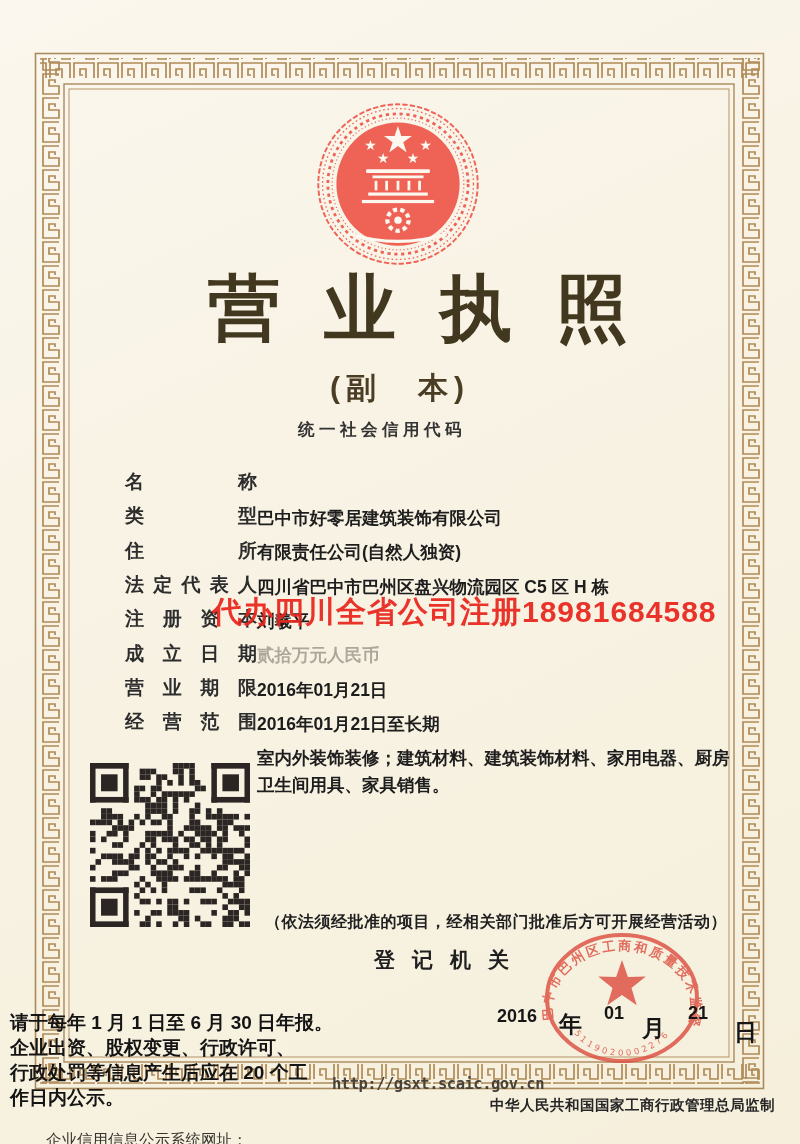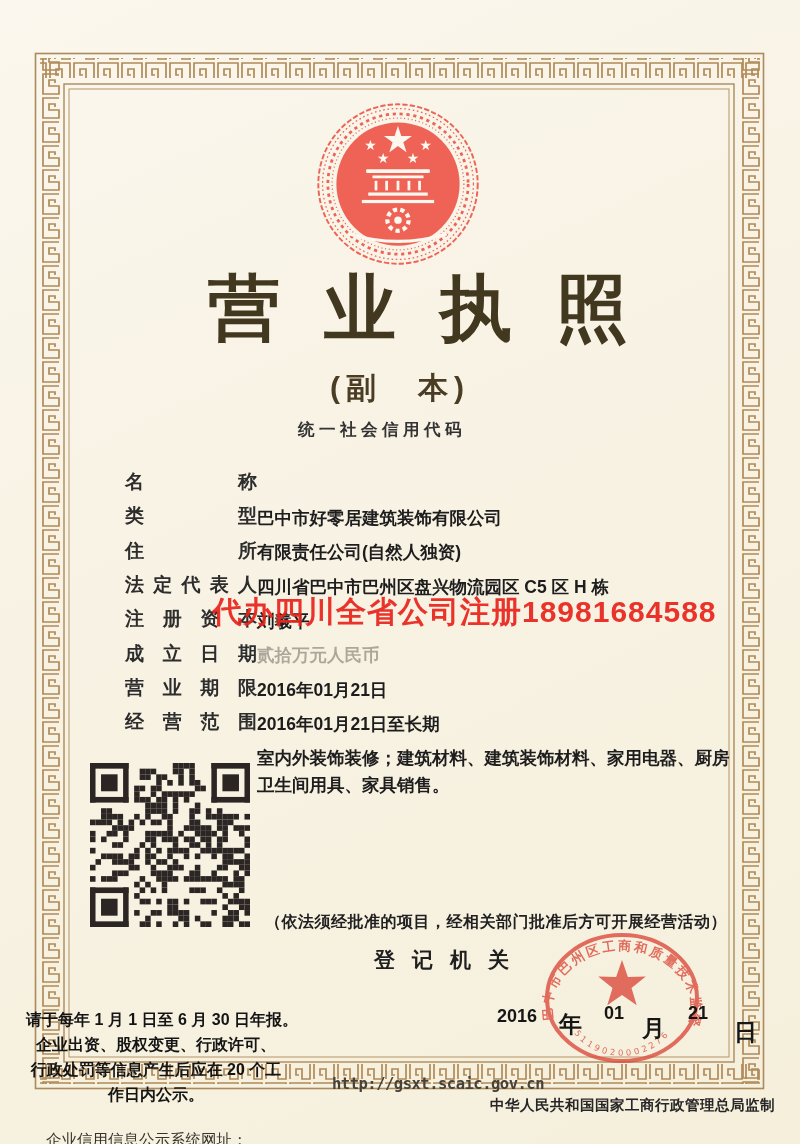--- a/index.html
+++ b/index.html
@@ -28,22 +28,22 @@
     letter-spacing:1px;white-space:nowrap;opacity:0.93;}
   .qr{left:90px;top:763px;z-index:2;}
   .approval-note{left:248px;top:912px;font-size:16px;font-weight:bold;color:#1f1f1f;z-index:2;
     white-space:nowrap;letter-spacing:0.5px;margin-left:17px;}
   .authority{left:374px;top:946px;font-size:21px;font-weight:bold;color:#1f1f1f;
     letter-spacing:17px;z-index:2;}
   .seal{left:534px;top:912px;z-index:3;}
   .date-part{z-index:4;font-weight:bold;color:#161616;}
   .d-num{font-family:Liberation Sans, sans-serif;font-size:18px;font-weight:bold;}
   .d-cjk{font-size:23px;}
-  .notice{left:26px;width:260px;font-size:16px;font-weight:bold;color:#141414;z-index:5;
-    white-space:nowrap;text-align:center;}
+  .notice{left:10px;width:260px;font-size:19px;font-weight:bold;color:#141414;z-index:5;
+    white-space:nowrap;}
   .url{left:332px;top:1075px;font-family:"DejaVu Sans Mono","Liberation Mono",monospace;
     font-size:15.5px;font-weight:bold;color:#46423a;z-index:5;letter-spacing:-0.5px;}
   .site-label{left:46px;top:1130px;font-size:15.5px;color:#35322c;z-index:2;text-align:center;}
   .producer{left:490px;top:1096px;font-size:14.5px;font-weight:bold;color:#262626;z-index:2;
     letter-spacing:0.5px;}
 </style>
 </head>
 <body>
 
 <div class="page">

